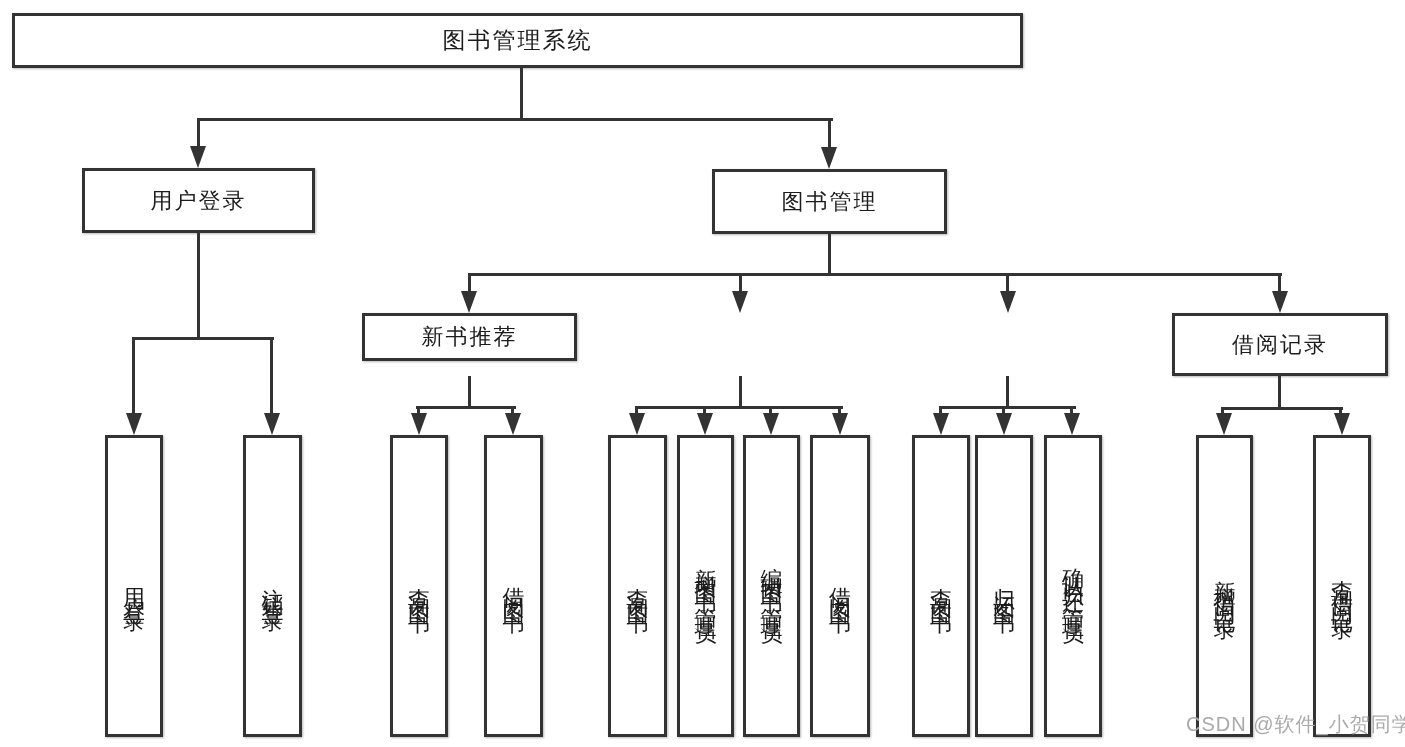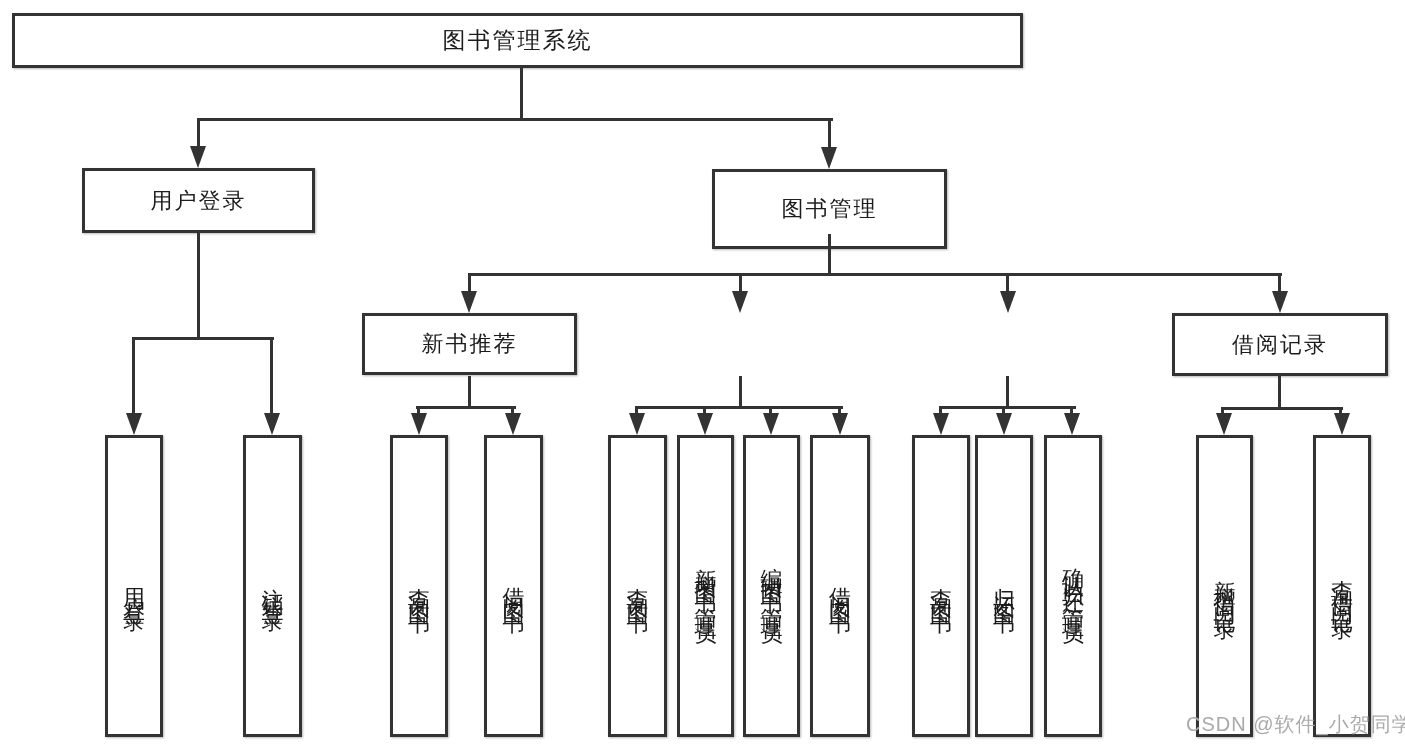--- a/index.html
+++ b/index.html
@@ -39,25 +39,25 @@
 <div class="canvas">
 
   <div class="node root" style="left:12px; top:13px; width:1011px; height:55px;">
     <span class="label">图书管理系统</span>
   </div>
 
   <div class="node" style="left:82px; top:168px; width:233px; height:65px;">
     <span class="label">用户登录</span>
   </div>
 
-  <div class="node" style="left:712px; top:169px; width:235px; height:80px;">
+  <div class="node" style="left:712px; top:169px; width:235px; height:65px;">
     <span class="label">图书管理</span>
   </div>
 
-  <div class="node" style="left:362px; top:313px; width:215px; height:62px;text-align:center;">
+  <div class="node" style="left:362px; top:313px; width:215px; height:48px;text-align:center;">
     <span class="label">新书推荐</span>
   </div>
 
 
 
   <div class="node" style="left:1172px; top:313px; width:216px; height:63px;">
     <span class="label">借阅记录</span>
   </div>
 
   <div class="node leaf" style="left:105px; top:435px; width:58px; height:302px;">

